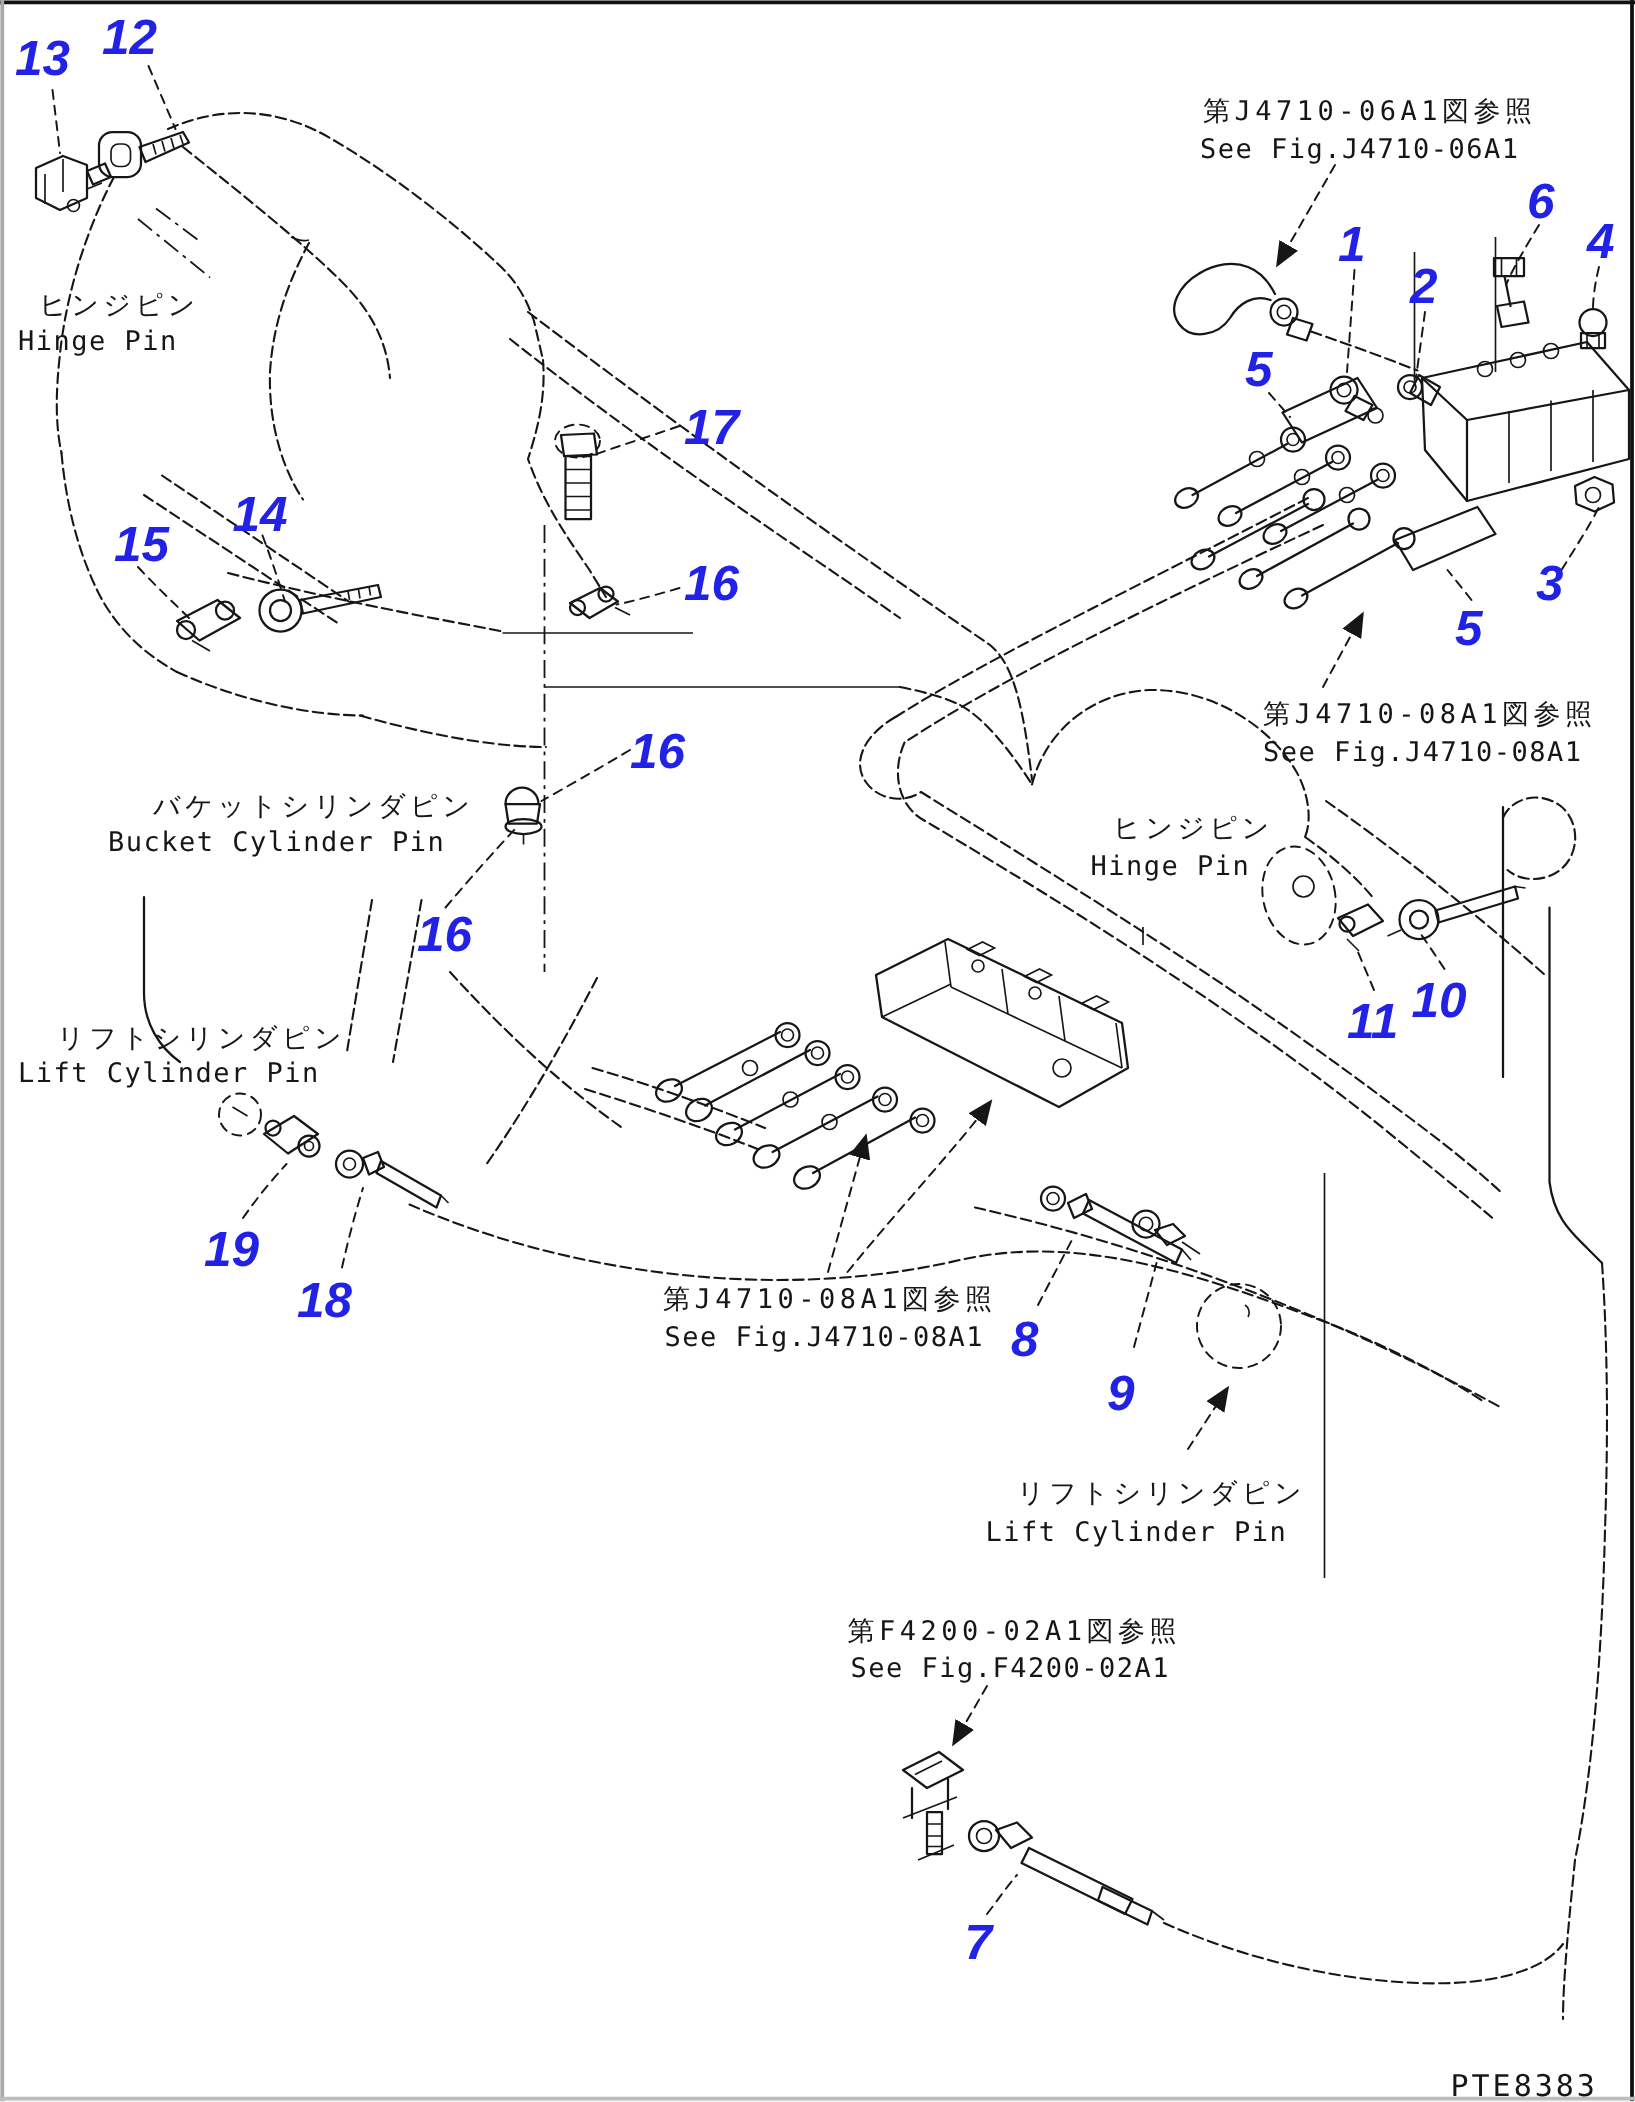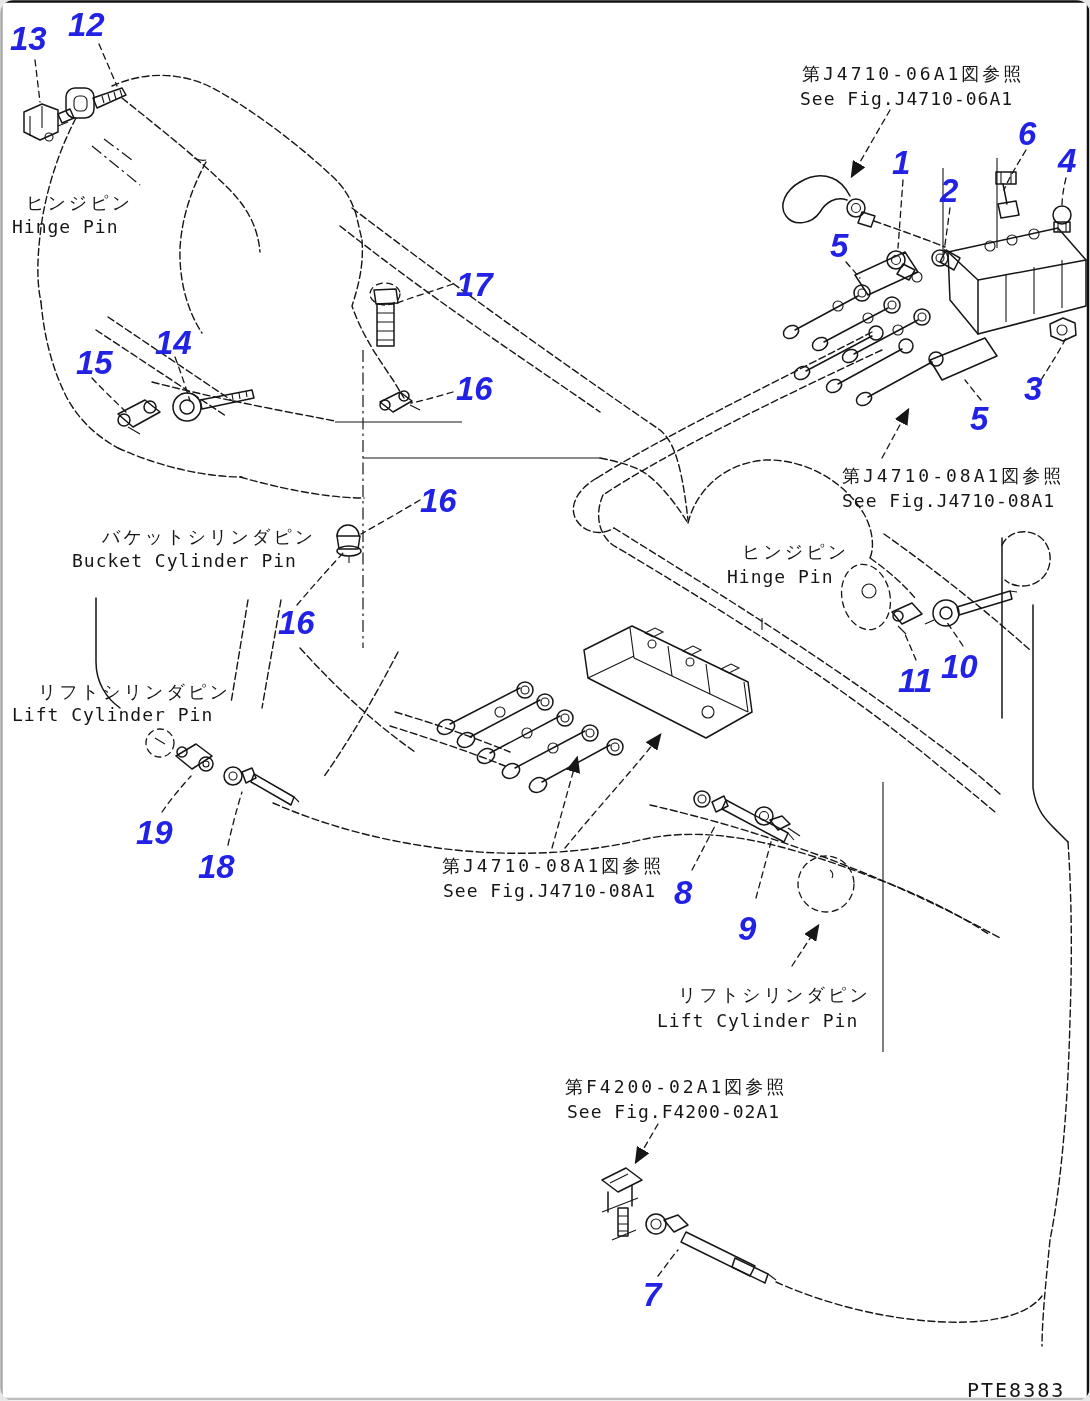--- a/index.html
+++ b/index.html
@@ -1,17 +1,17 @@
 <!DOCTYPE html>
 <html><head>
 <meta charset="utf-8">
 <style>
   html,body{margin:0;padding:0;background:#e8e8e8;}
   #page{position:relative;width:1090px;height:1401px;background:#ffffff;overflow:hidden;
-        font-family:"DejaVu Sans Mono", monospace;border-radius:14px;}
+        font-family:"DejaVu Sans Mono", monospace;}
   svg{position:absolute;left:0;top:0;}
   .ln{fill:none;stroke:#161616;stroke-width:1.5;stroke-linecap:round;stroke-linejoin:round;}
   .ln-d{fill:none;stroke:#161616;stroke-width:1.4;stroke-dasharray:7 3.5;stroke-linecap:round;}
   .ldr{fill:none;stroke:#161616;stroke-width:1.3;stroke-dasharray:6 4.5;stroke-linecap:round;}
   .chain{fill:none;stroke:#161616;stroke-width:1.2;stroke-dasharray:12 4 2.5 4;}
   .thin{fill:none;stroke:#161616;stroke-width:1.1;}
   .callout{font-family:"Liberation Sans", sans-serif;font-weight:bold;font-style:italic;
            font-size:33px;fill:#2222e6;}
   .t-jp{font-family:"DejaVu Sans Mono", monospace;font-size:18px;letter-spacing:3px;fill:#161616;}
   .t-en{font-family:"DejaVu Sans Mono", monospace;font-size:18px;letter-spacing:1px;fill:#161616;}

